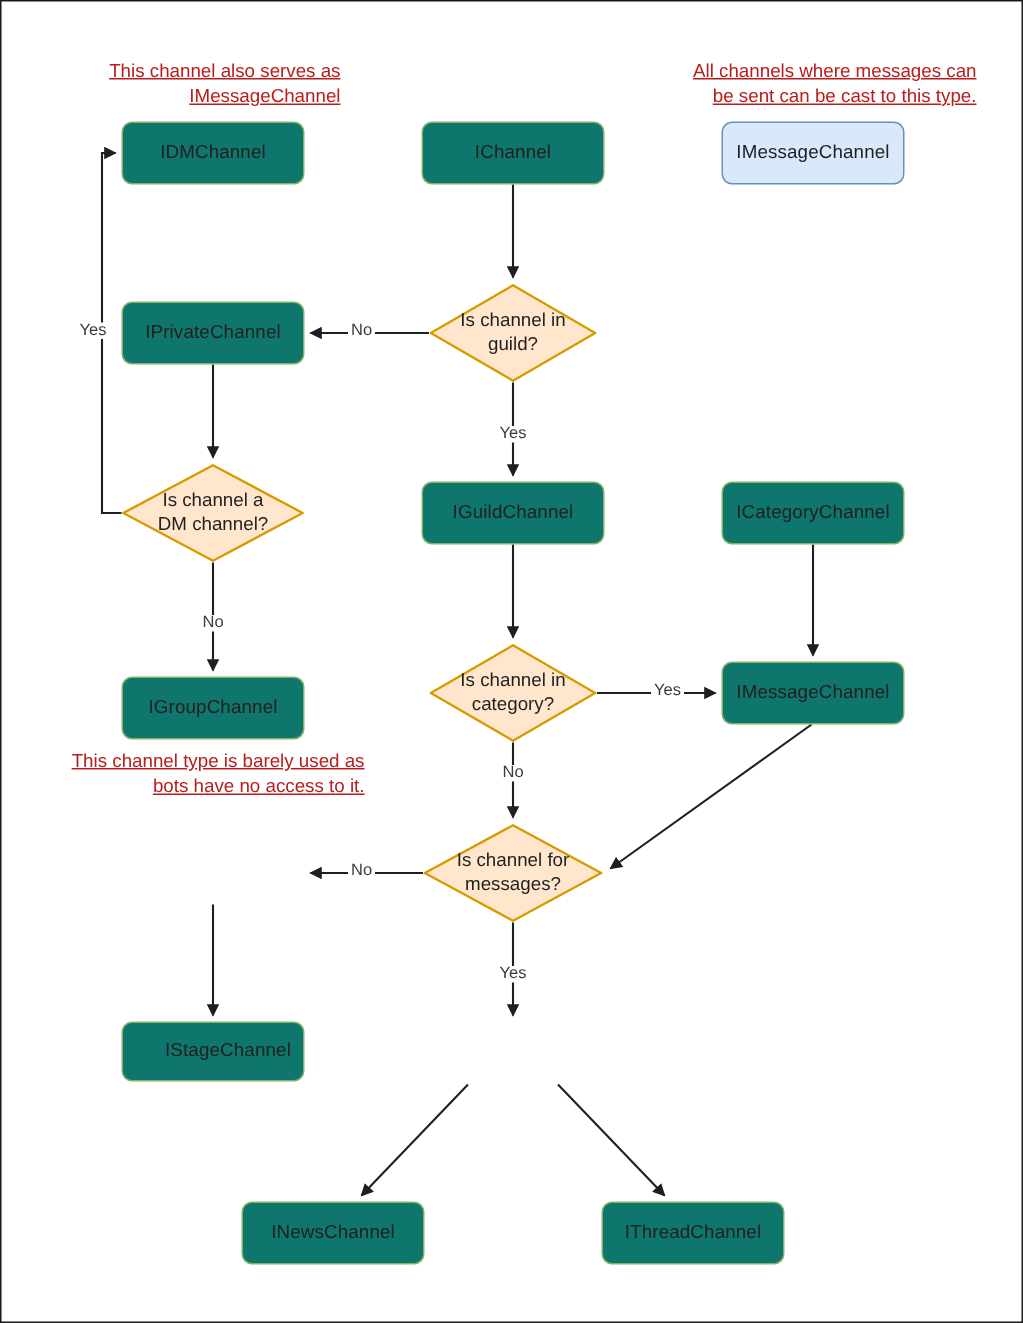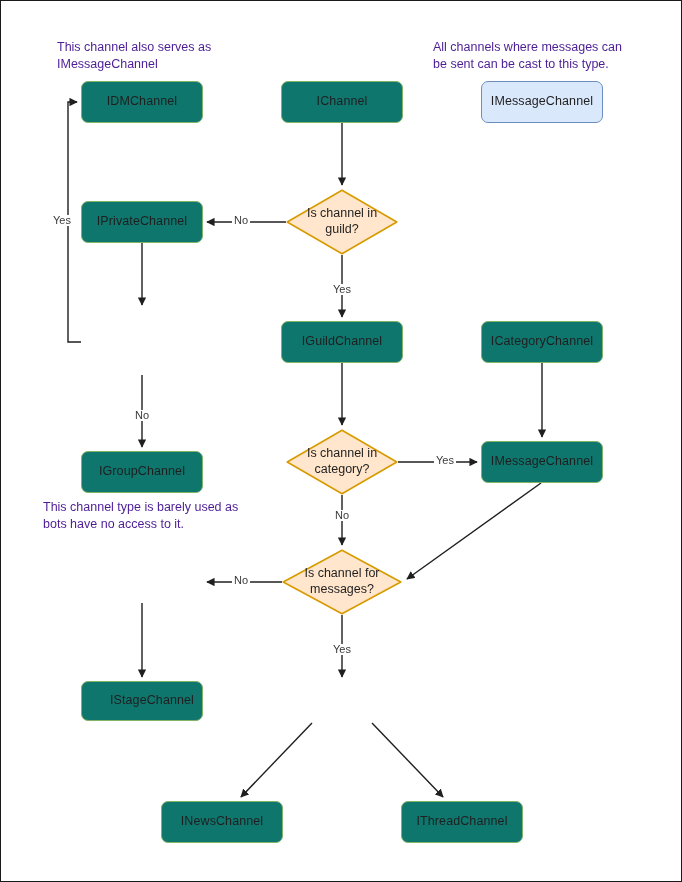--- a/index.html
+++ b/index.html
@@ -68,24 +68,25 @@
     left: 0;
     top: 50%;
     width: 100%;
     transform: translateY(-50%);
     text-align: center;
     white-space: pre-line;
   }
   .note {
     position: absolute;
     font-size: 12.5px;
-    color: #4c1d95;
-    text-align: left;
+    color: #b91c1c;
+    text-align: right;
     line-height: 1.35;
     white-space: pre-line;
+    text-decoration: underline;
   }
   .elabel {
     position: absolute;
     font-size: 11px;
     color: #3a3a3a;
     background: #ffffff;
     padding: 0 2px;
     text-align: center;
     line-height: 1;
   }
@@ -157,20 +158,27 @@
   <div class="node green" style="left:400px; top:800px; width:122px; height:42px;">IThreadChannel</div>
 
   <div class="diamond" style="left:285px; top:188px; width:112px; height:66px;">
     <svg class="shape" viewBox="0 0 112 66" preserveAspectRatio="none">
       <polygon points="56,1.2 110.8,33 56,64.8 1.2,33" fill="#ffe6cc" stroke="#d79b00" stroke-width="1.6" stroke-linejoin="round"></polygon>
     </svg>
     <div class="dlabel">Is channel in
 guild?</div>
   </div>
 
+  <div class="diamond" style="left:80px; top:308px; width:122px; height:66px;">
+    <svg class="shape" viewBox="0 0 122 66" preserveAspectRatio="none">
+      <polygon points="61,1.2 120.8,33 61,64.8 1.2,33" fill="#ffe6cc" stroke="#d79b00" stroke-width="1.6" stroke-linejoin="round"></polygon>
+    </svg>
+    <div class="dlabel">Is channel a
+DM channel?</div>
+  </div>
 
   <div class="diamond" style="left:285px; top:428px; width:112px; height:66px;">
     <svg class="shape" viewBox="0 0 112 66" preserveAspectRatio="none">
       <polygon points="56,1.2 110.8,33 56,64.8 1.2,33" fill="#ffe6cc" stroke="#d79b00" stroke-width="1.6" stroke-linejoin="round"></polygon>
     </svg>
     <div class="dlabel">Is channel in
 category?</div>
   </div>
 
   <div class="diamond" style="left:281px; top:548px; width:120px; height:66px;text-decoration:underline;">

